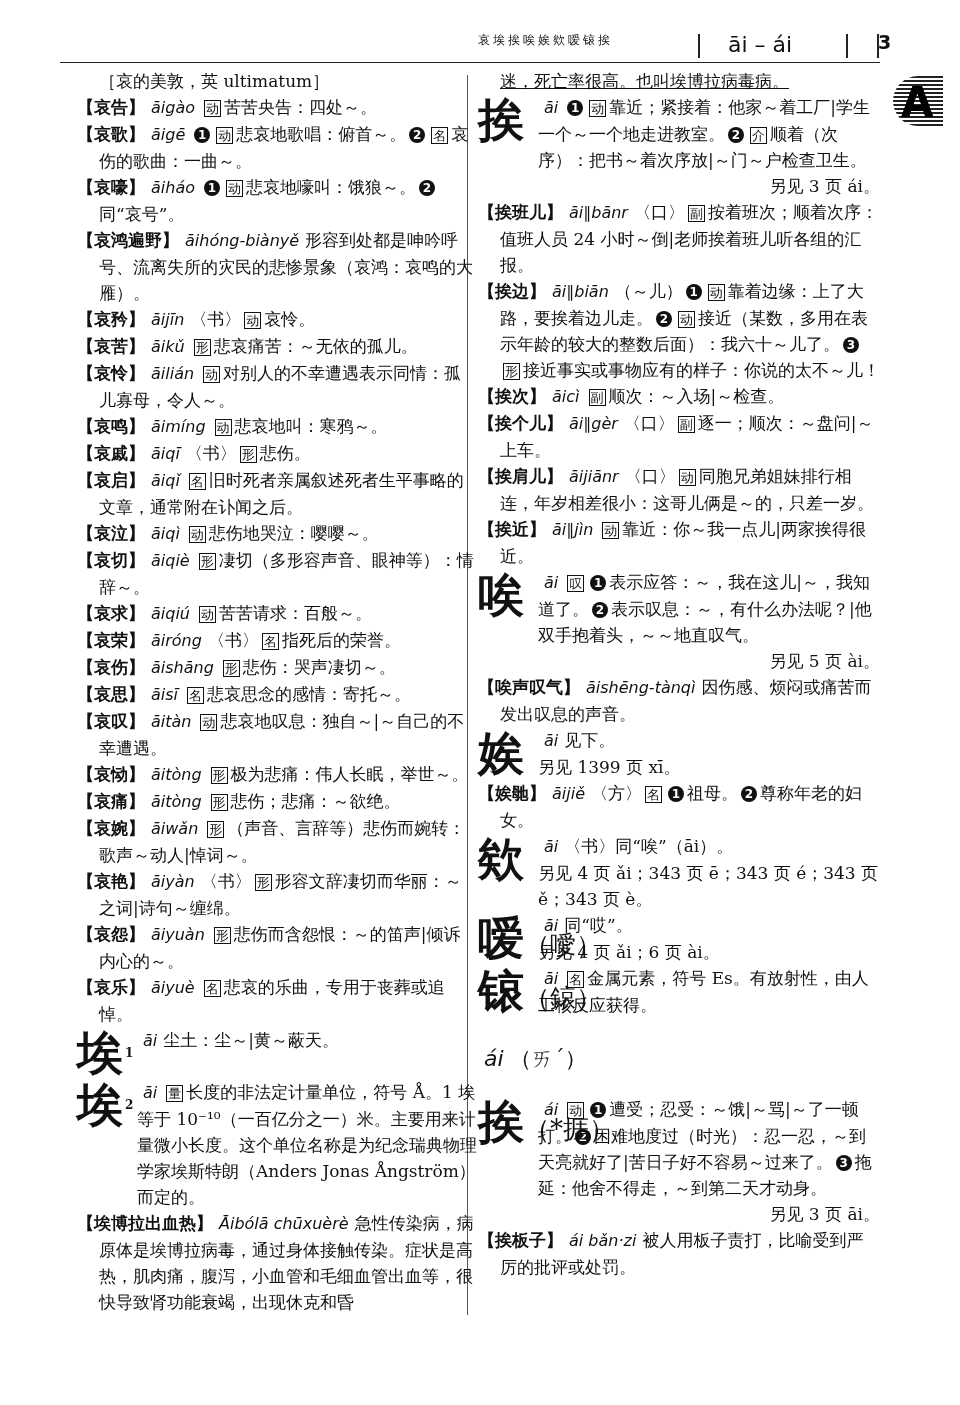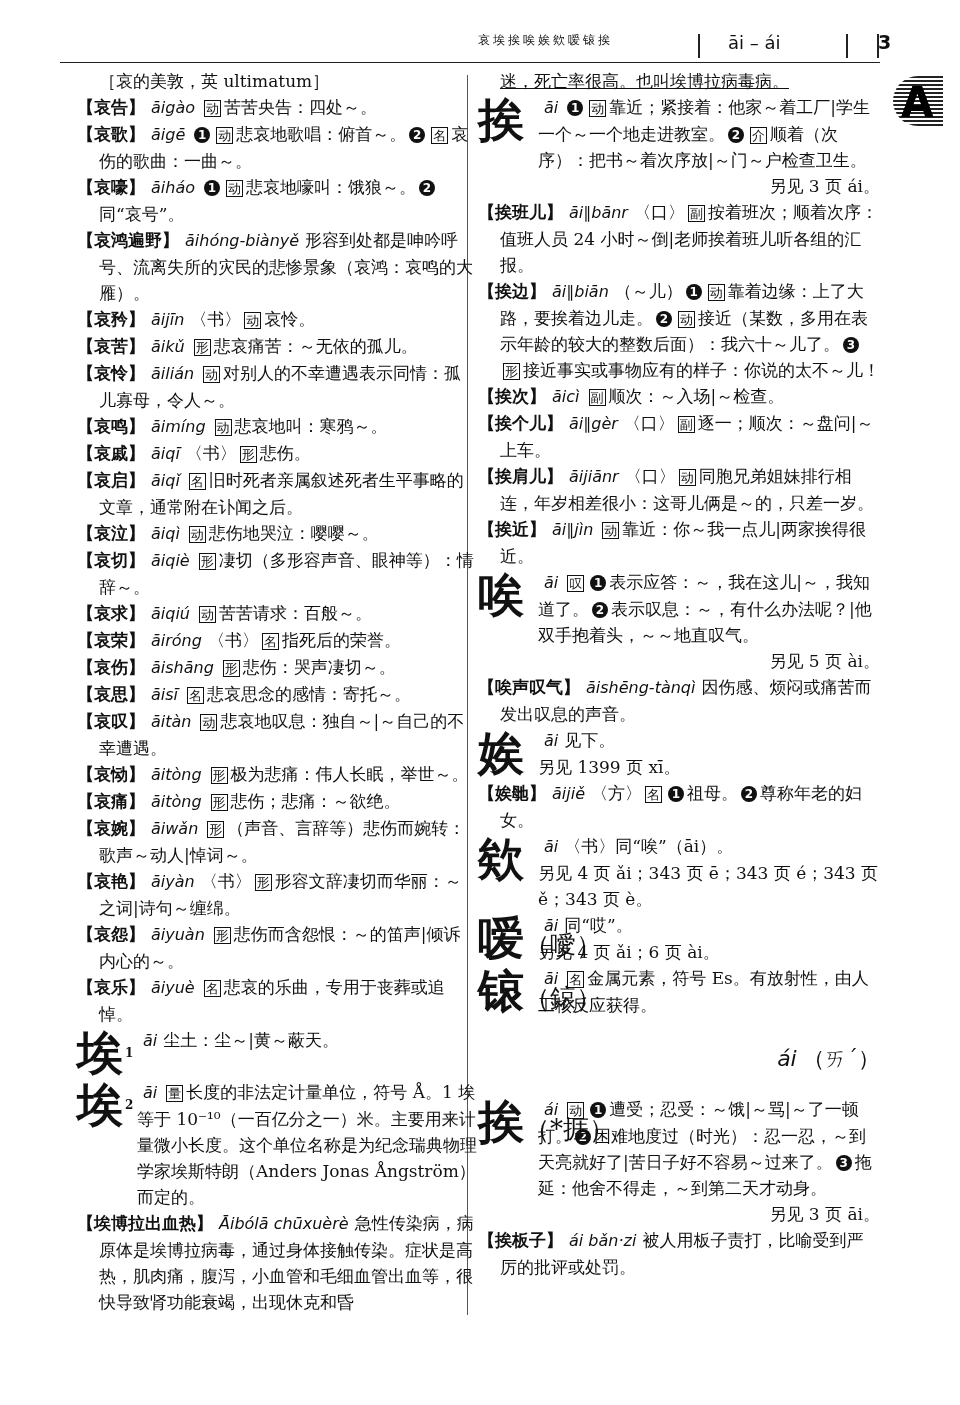--- a/index.html
+++ b/index.html
@@ -1,21 +1,21 @@
 <!DOCTYPE html>
 <html><head>
 <meta charset="utf-8">
 <style>
   html, body { margin: 0; padding: 0; background: #ffffff; }
   body { width: 960px; height: 1405px; position: relative; overflow: hidden;
          font-family: "DejaVu Serif", "Liberation Serif", serif; color: #111; }
   .header { position: absolute; left: 60px; top: 26px; width: 820px; height: 36px; border-bottom: 1.5px solid #222; }
   .header .hw { position: absolute; left: 418px; top: 6px; font-size: 12px; letter-spacing: 3px; }
   .header .sep { position: absolute; top: 8px; width: 1.5px; height: 24px; background: #222; }
-  .header .range { position: absolute; left: 668px; top: 6px; font-size: 18px; font-family: "DejaVu Sans", sans-serif; }
+  .header .range { position: absolute; left: 668px; top: 6px; font-size: 22px; font-family: "DejaVu Sans", sans-serif; }
   .header .pg { position: absolute; left: 818px; top: 5px; font-size: 19px; font-weight: bold; font-family: "DejaVu Sans", sans-serif; }
   .thumb { position: absolute; left: 893px; top: 76px; width: 50px; height: 50px; border-radius: 25px 0 0 25px;
            background: repeating-linear-gradient(180deg, #222 0 2px, #fff 2px 4px); }
   .thumb span { position: absolute; left: 8px; top: 2px; font-size: 42px; font-weight: bold; font-family: "DejaVu Sans", sans-serif;
                 color: #000; text-shadow: 0 0 0 #000; }
   .divider { position: absolute; left: 467px; top: 75px; width: 1px; height: 1240px; background: #555; }
   .col { position: absolute; top: 68px; font-size: 17px; line-height: 26px; }
   .col.left { left: 77px; width: 400px; }
   .col.right { left: 478px; width: 402px; }
   .entry { margin: 0; padding-left: 22px; text-indent: -22px; }
@@ -25,21 +25,21 @@
   .circ { display: inline-block; width: 16px; height: 16px; border-radius: 8px; background: #111; color: #fff;
           font-size: 12px; line-height: 16px; text-align: center; font-family: "DejaVu Sans", sans-serif; font-weight: bold; margin: 0 3px; text-indent: 0; vertical-align: 1px; }
   .big { display: block; position: relative; min-height: 52px; }
   .big .ch { position: absolute; left: 0; top: 0; font-size: 46px; line-height: 52px; font-weight: bold; }
   .big .body { display: block; padding-left: 60px; }
   .big .body.wide { }
   .big .sup { font-size: 12px; vertical-align: top; margin-left: 2px; }
   .big .var { font-size: 26px; font-weight: normal; }
   .see { padding-left: 60px; margin: 0; text-align: right; }
   .cont { padding-left: 22px; margin: 0; text-decoration: underline; }
-  .section-head { text-align: right; margin: 28px 0 24px; font-size: 22px; }
+  .section-head { text-align: left; margin: 28px 0 24px; font-size: 22px; }
   .section-head .py { font-size: 22px; }
 </style>
 </head>
 <body>
 
 <div class="header">
   <span class="hw">哀埃挨唉娭欸嗳锿挨</span>
   <span class="sep" style="left:638px"></span>
   <span class="range">āi – ái</span>
   <span class="sep" style="left:786px"></span>

